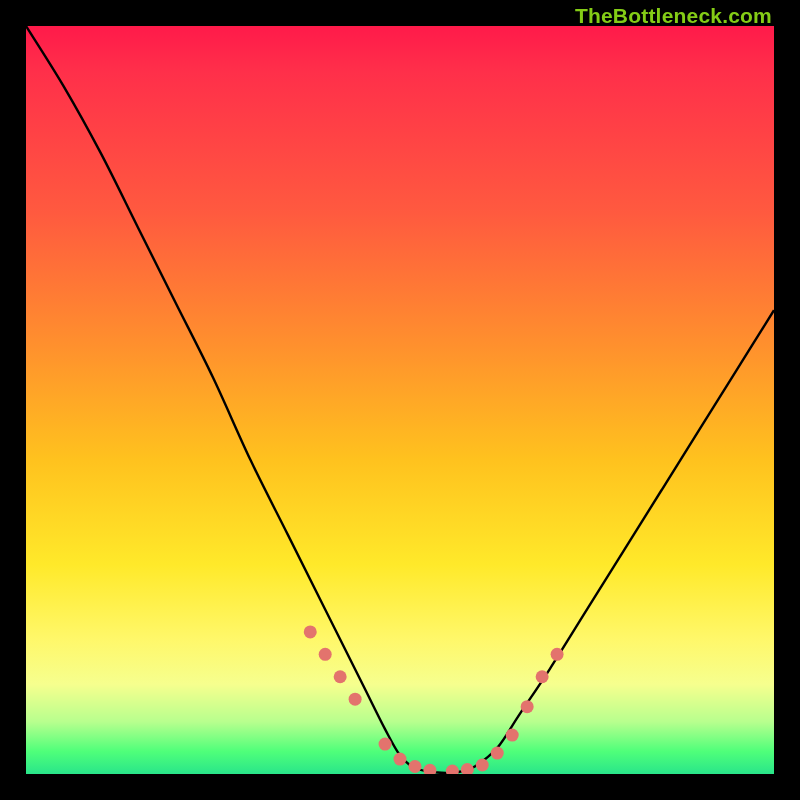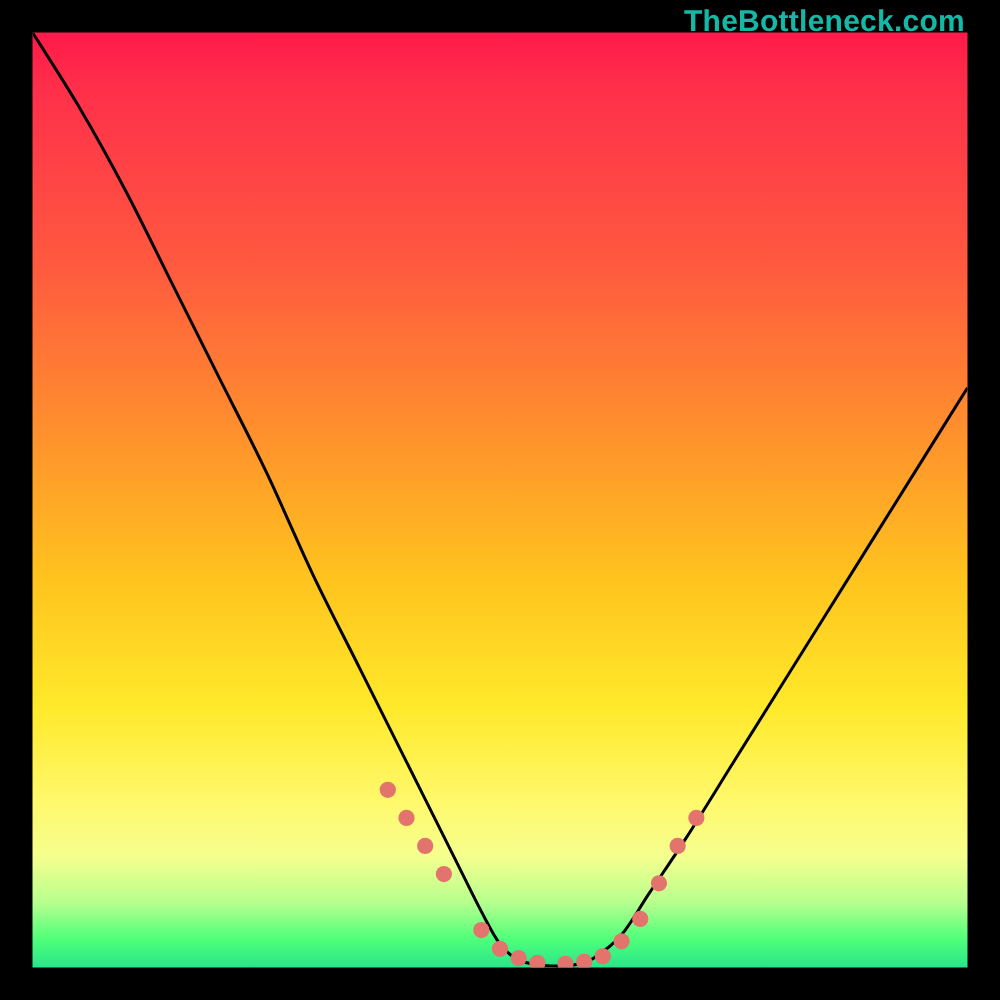--- a/index.html
+++ b/index.html
@@ -38,22 +38,22 @@
       #f6ff8e 88%,
       #b8ff8e 93%,
       #4fff7a 97%,
       #29e58a 100%
     );
   }
   .watermark {
     position: absolute;
     top: 4px;
     right: 28px;
-    color: #14b8a6;
-    font-size: 24px;
+    color: #84cc16;
+    font-size: 21px;
     font-weight: 600;
     letter-spacing: 0.2px;
     user-select: none;
   }
   svg.curve {
     position: absolute;
     top: 0;
     left: 0;
     width: 748px;
     height: 748px;

